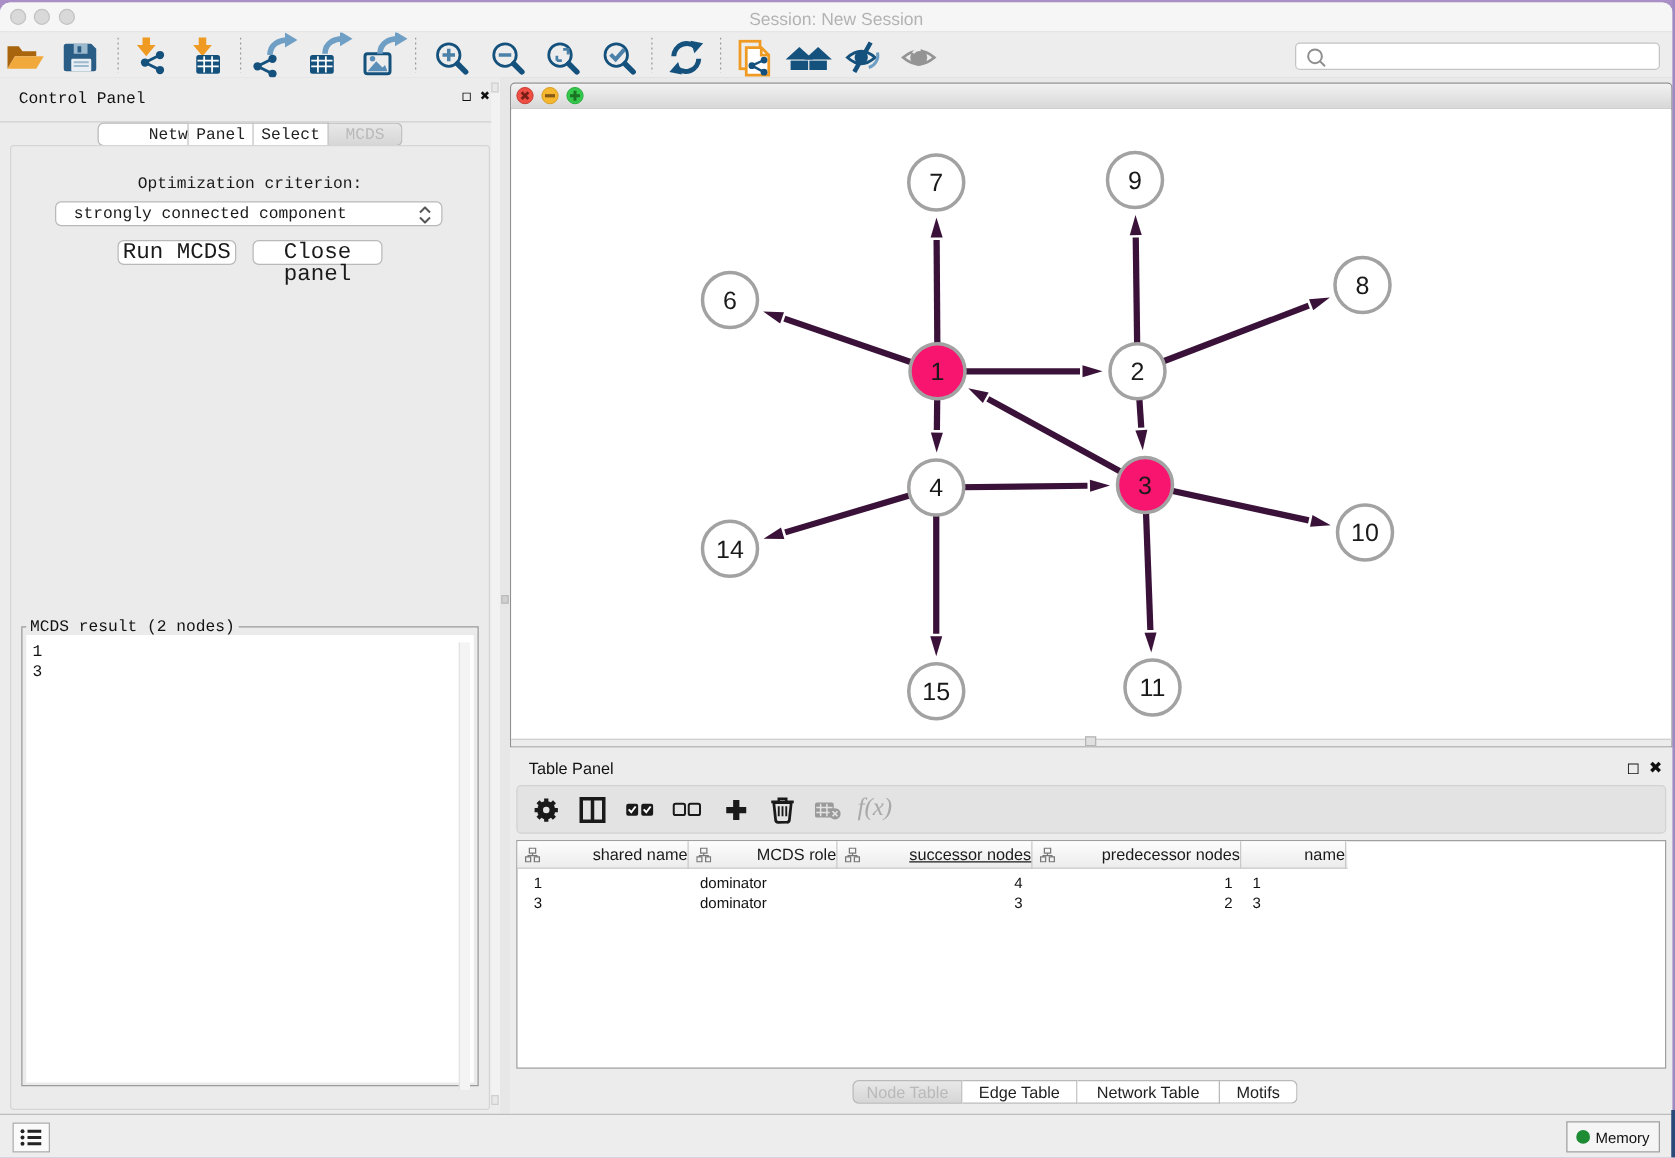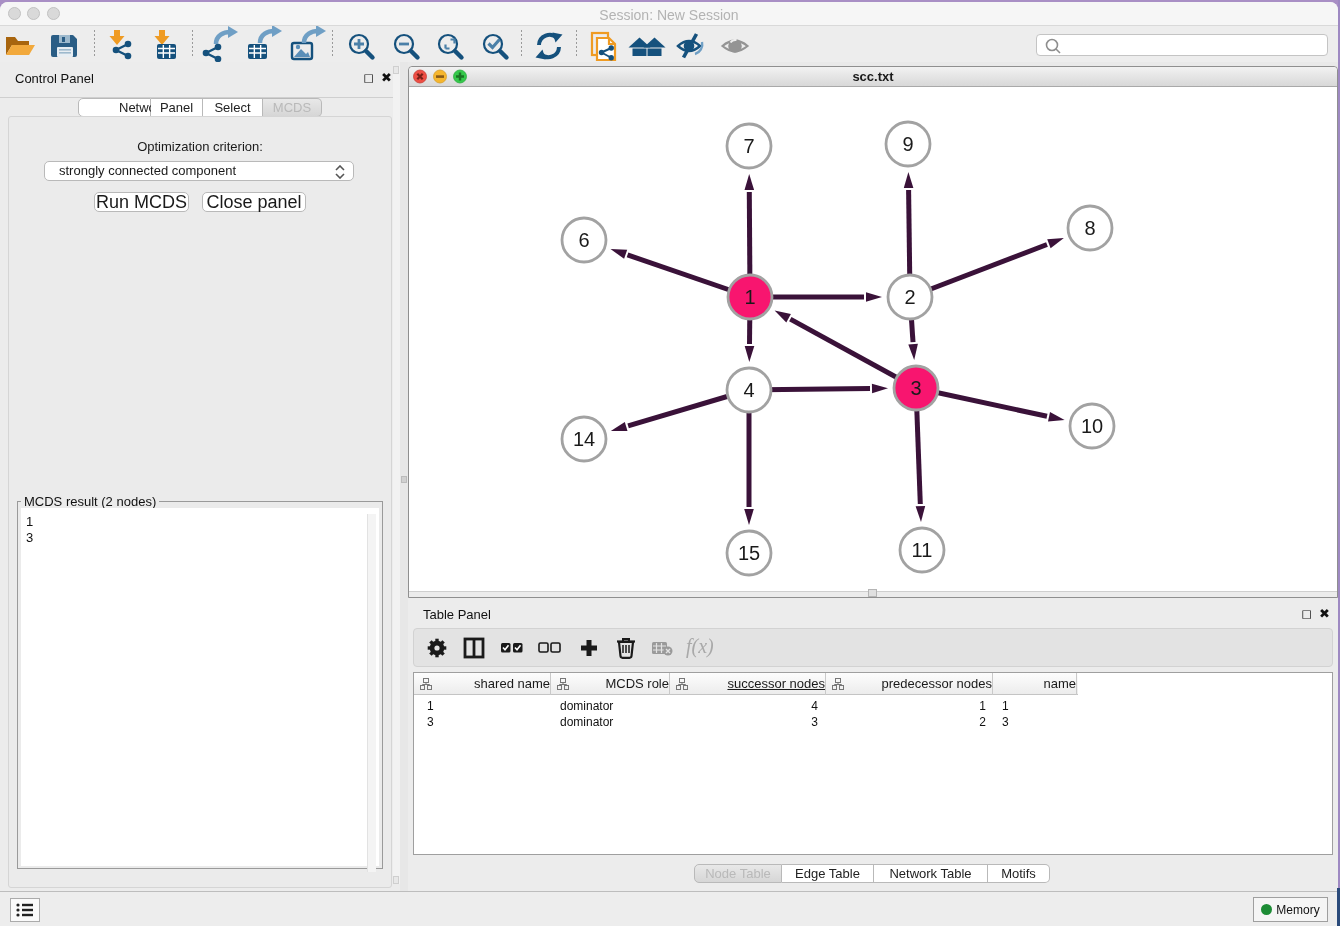--- a/index.html
+++ b/index.html
@@ -11,21 +11,21 @@
 .tl { position:absolute; top:5px; width:13px; height:13px; border-radius:50%; background:#d9d9d9; border:1px solid #c2c2c2; }
 #titlebar .t1{left:8px;} #titlebar .t2{left:27px;} #titlebar .t3{left:47px;}
 #title { position:absolute; top:5px; left:0; width:100%; text-align:center; font-size:14px; color:#b3b3b3; }
 
 #toolbar { position:absolute; left:0; top:24px; width:1338px; height:37px; background:#ededed; border-bottom:1px solid #c8c8c8; }
 .tsep { position:absolute; top:4px; width:1px; height:28px; background-image:linear-gradient(#9a9a9a 2px, transparent 2px); background-size:1px 4px; }
 #search { position:absolute; left:1036px; top:8px; width:292px; height:22px; background:#fff; border:1px solid #c4c4c4; border-radius:4px; }
 
 #main { position:absolute; left:0; top:60px; width:1338px; height:829px; background:#e9e9e9; }
 
-#cpanel { position:absolute; left:0; top:0; width:400px; height:829px; background:#ececec; }
+#cpanel { position:absolute; left:0; top:0; width:400px; height:829px; background:#ececec;font-family:Liberation Mono, monospace; }
 .ptitle { position:absolute; left:15px; top:9px; font-size:13px; color:#111; }
 .pbtns { position:absolute; right:8px; top:8px; font-size:13px; color:#111; } .pbtns span{margin-left:7px;}
 .tabs { position:absolute; display:flex; height:19px; font-size:13px; }
 .tab { flex:none; font-weight:bold; padding:0; line-height:18px; background:#fff; border:1px solid #b9b9b9; border-left:none; color:#222; text-align:center; font-weight:400; }
 .tab.first { border-left:1px solid #b9b9b9; border-radius:5px 0 0 5px; }
 .tab.last { border-radius:0 5px 5px 0; }
 .tab.sel { background:linear-gradient(#e8e8e8,#d6d6d6); color:#b9b9b9; }
 #cptabs { left:78px; top:36px; }
 #cpbody { position:absolute; left:8px; top:54px; width:384px; height:772px; background:#ebebeb; border:1px solid #d5d5d5; border-radius:3px; }
 #optlabel { position:absolute; left:0; top:22px; width:100%; text-align:center; font-size:13px; color:#1a1a1a; }
@@ -48,21 +48,21 @@
 #nettitle { position:absolute; top:3px; width:100%; text-align:center; font-size:13px; font-weight:bold; color:#1a1a1a; }
 #netcanvas { position:absolute; left:0; top:21px; width:928px; height:504px; background:#fff; }
 #netbottom { position:absolute; left:0; bottom:0; width:928px; height:6px; background:#ececec; border-top:1px solid #cfcfcf; }
 
 #tpanel { position:absolute; left:408px; top:536px; width:930px; height:293px; background:#ececec; }
 #tptools { position:absolute; left:5px; top:30px; width:920px; height:39px; background:#e3e3e3; border:1px solid #d2d2d2; border-radius:4px; }
 #ttable { position:absolute; left:5px; top:74px; width:920px; height:183px; background:#fff; border:1px solid #9f9f9f; }
 #thead { position:absolute; left:0; top:0; width:664px; height:22px; background:linear-gradient(#fdfdfd,#ececec); border-bottom:1px solid #c4c4c4; }
 .thcell { position:absolute; top:0; height:22px; border-right:1px solid #c9c9c9; font-size:13px; color:#1a1a1a; text-align:right; line-height:22px; }
 .trow { position:absolute; font-size:12px; color:#111; height:16px; line-height:16px; }
-#btabs { left:286px; top:266px; }
+#btabs { left:274px; top:266px; }
 
 #statusbar { position:absolute; left:0; top:889px; width:1338px; height:35px; background:#ededed; border-top:1px solid #bdbdbd; }
 #listbtn { position:absolute; left:10px; top:6px; width:30px; height:24px; background:#fafafa; border:1px solid #ababab; }
 #membtn { position:absolute; right:10px; top:5px; width:75px; height:25px; background:#f5f5f5; border:1px solid #9f9f9f; font-size:12px; color:#111; text-align:center; line-height:24px; }
 #membtn .dot { display:inline-block; width:11px; height:11px; border-radius:50%; background:#1d8c35; vertical-align:-1px; margin-right:4px; }
 #rightedge { position:absolute; right:0; top:0; width:2px; height:926px; background:#9e89c2; }
 #recorner { position:absolute; right:0; top:888px; width:3px; height:38px; background:#2a4a7a; }
 </style>
 </head>
 <body>
@@ -249,21 +249,20 @@
     <div id="netwin">
       <div id="nettb">
         <svg width="70" height="21" style="position:absolute;left:0;top:0;">
         <circle cx="11" cy="9.5" r="6.5" fill="#ee4e44" stroke="#c63d35" stroke-width="0.8"></circle>
         <path d="M8.3,6.8 l5.4,5.4 M13.7,6.8 l-5.4,5.4" stroke="#791f17" stroke-width="2.2"></path>
         <circle cx="31" cy="9.5" r="6.5" fill="#f6b62d" stroke="#d59e28" stroke-width="0.8"></circle>
         <rect x="27" y="8.3" width="8" height="2.6" fill="#885a17"></rect>
         <circle cx="51" cy="9.5" r="6.5" fill="#35c94b" stroke="#2bab3f" stroke-width="0.8"></circle>
         <path d="M51,5.5 v8 M47,9.5 h8" stroke="#1a7424" stroke-width="2.4"></path>
         </svg>
-        <div id="nettitle" style="top:2px;">scc.txt</div>
       </div>
       <div id="netcanvas"><svg width="928" height="504">
             <g stroke="#3a1239" stroke-width="5">
               <line x1="341" y1="209" x2="340.3" y2="104.0"></line>
               <line x1="341" y1="209" x2="218.5" y2="166.9"></line>
               <line x1="341" y1="209" x2="455.0" y2="209.0"></line>
               <line x1="341" y1="209" x2="340.5" y2="256.0"></line>
               <line x1="501" y1="209" x2="499.6" y2="102.0"></line>
               <line x1="501" y1="209" x2="638.0" y2="156.5"></line>
               <line x1="501" y1="209" x2="504.0" y2="254.1"></line>

